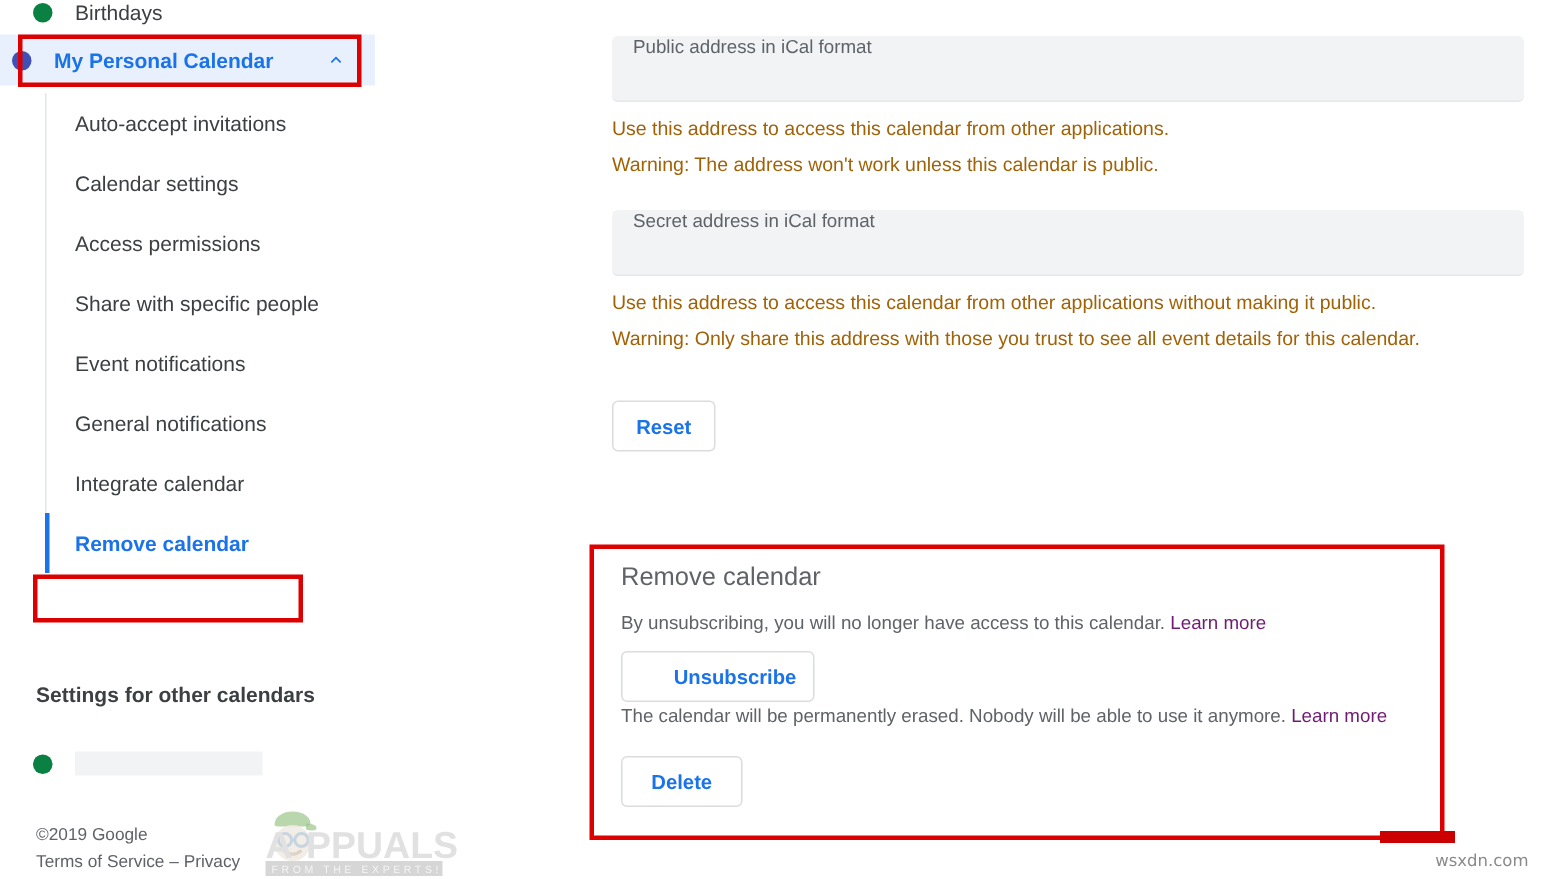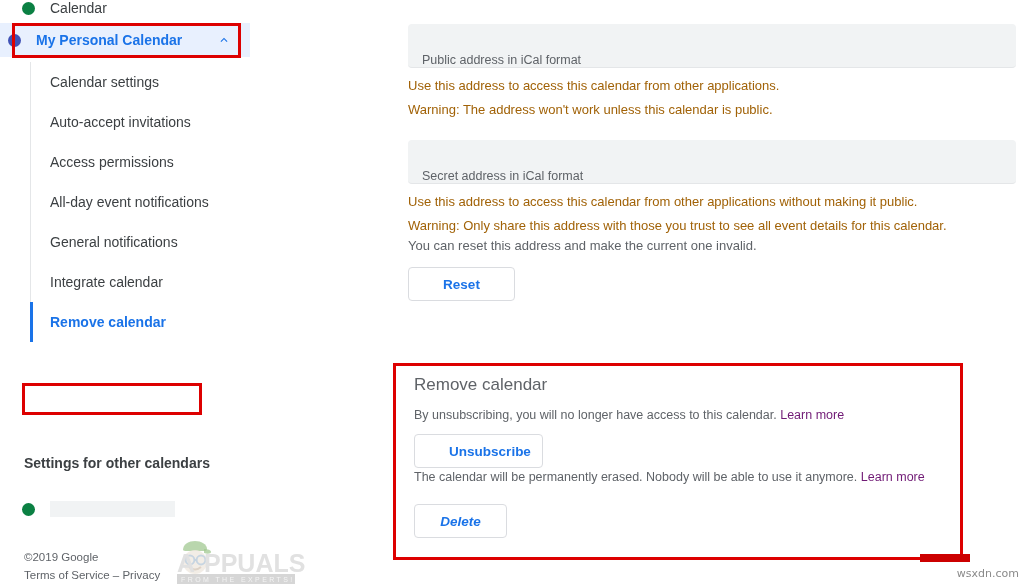--- a/index.html
+++ b/index.html
@@ -174,21 +174,21 @@
   .addr-field {
     position: absolute;
     left: 18px;
     width: 608px;
     height: 44px;
     background: #f1f3f4;
     border-radius: 4px;
     border-bottom: 1px solid #e4e6e8;
     box-sizing: border-box;
     display: flex;
-    align-items: flex-end;
+    align-items: flex-start;
     padding: 0 14px;
   }
   .addr-field .ph {
     font-size: 12.5px;
     color: #5f6368;
   }
   #field-public { top: 24px; }
   #field-secret { top: 140px; }
 
   .note {
@@ -214,21 +214,21 @@
     font-weight: 600;
     font-family: "Liberation Sans", sans-serif;
     display: flex;
     align-items: center;
     justify-content: center;
     box-sizing: border-box;
     cursor: pointer;
   }
   #btn-reset {
     left: 18px; top: 267px;
-    width: 107px; height: 34px;
+    width: 69px; height: 34px;
   }
 
   
   #remove-card {
     position: absolute;
     left: 3px;
     top: 363px;
     width: 570px;
     height: 197px;
     border: 3px solid #dd0000;
@@ -254,21 +254,21 @@
   .learn {
     color: #701a75;
     text-decoration: none;
   }
   #btn-unsub {
     left: 18px; top: 68px;
     width: 129px; height: 34px; padding-left: 29px;
   }
   #btn-delete {
     left: 18px; top: 138px;
-    width: 93px; height: 34px; font-style: italic;
+    width: 81px; height: 34px;
   }
 
   
   #wm-appuals {
     position: absolute;
     left: 163px;
     top: 538px;
     width: 148px;
     height: 46px;
     opacity: 0.62;
@@ -291,46 +291,49 @@
     background: #cc0000;
   }
 </style>
 </head>
 <body>
 
 <div id="sidebar">
 
   <div class="cal-row" id="row-birthdays">
     <span class="dot green"></span>
-    <span class="cal-label">Calendar</span>
+    <span class="cal-label">Birthdays</span>
   </div>
 
   <div class="cal-row" id="row-personal">
     <span class="dot blue"></span>
     <span class="cal-label">My Personal Calendar</span>
     <span id="chev">
       <svg width="14" height="14" viewBox="0 0 24 24" aria-hidden="true">
         <path d="M7.4 15.4 12 10.8l4.6 4.6 1.4-1.4-6-6-6 6z" fill="#1a73e8"></path>
       </svg>
     </span>
   </div>
   <div id="ann-personal"></div>
 
   <div id="subnav">
     <div class="subitem">
+      <span>Auto-accept invitations</span>
+    </div>
+    <div class="subitem">
       <span>Calendar settings</span>
     </div>
     <div class="subitem">
-      <span>Auto-accept invitations</span>
-    </div>
-    <div class="subitem">
       <span>Access permissions</span>
     </div>
     <div class="subitem">
-      <span>All-day event notifications</span>
+      <span>Share with specific people</span>
+    </div>
+    <div class="subitem">
+      <span>Event notifications</span>
     </div>
     <div class="subitem">
       <span>General notifications</span>
     </div>
     <div class="subitem">
       <span>Integrate calendar</span>
     </div>
     <div class="subitem active">
       <span>Remove calendar</span>
     </div>
@@ -358,21 +361,20 @@
     <span class="ph">Public address in iCal format</span>
   </div>
   <div class="note" id="note-pub-1">Use this address to access this calendar from other applications.</div>
   <div class="note" id="note-pub-2">Warning: The address won't work unless this calendar is public.</div>
 
   <div class="addr-field" id="field-secret">
     <span class="ph">Secret address in iCal format</span>
   </div>
   <div class="note" id="note-sec-1">Use this address to access this calendar from other applications without making it public.</div>
   <div class="note" id="note-sec-2">Warning: Only share this address with those you trust to see all event details for this calendar.</div>
-  <div class="note" id="note-sec-3">You can reset this address and make the current one invalid.</div>
 
   <button class="gbtn" id="btn-reset">Reset</button>
 
   <div id="remove-card">
     <div id="remove-title">Remove calendar</div>
 
     <div class="rc-note" id="rc-note-1">
       <span>By unsubscribing, you will no longer have access to this calendar.</span>
       <a href="#" class="learn">Learn more</a>
     </div>

